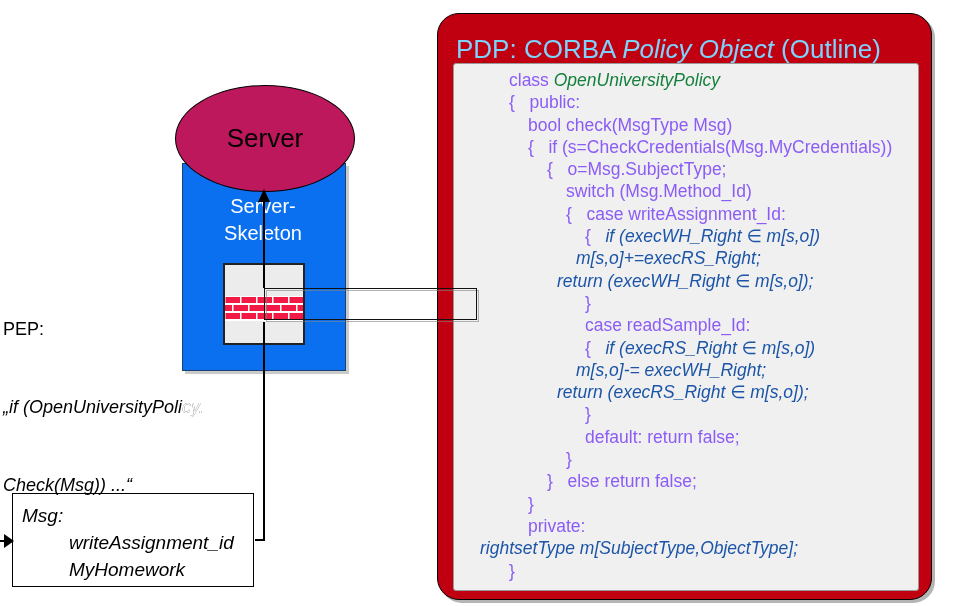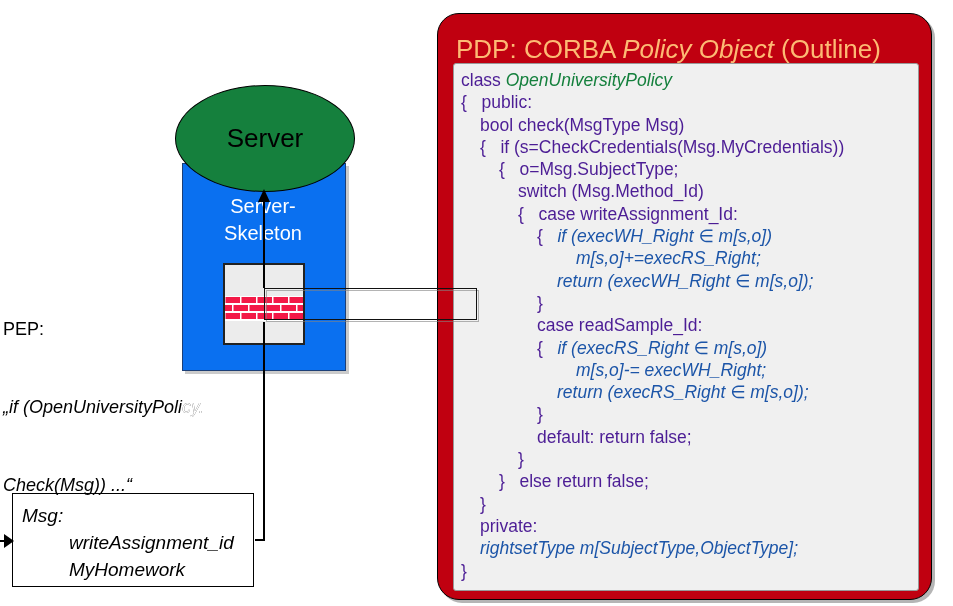--- a/index.html
+++ b/index.html
@@ -12,21 +12,21 @@
     position:absolute;left:182px;top:163px;width:162px;height:206px;
     background:#0a70f0;border:1.5px solid #1d3f76;z-index:1;
     box-shadow:3px 3px 0 rgba(140,140,140,.45);
   }
   .skeleton-label{
     position:absolute;left:182px;top:193px;width:162px;text-align:center;
     color:#ffffff;font-size:20px;line-height:27px;z-index:3;
   }
   .ellipse{
     position:absolute;left:175px;top:85px;width:178px;height:105px;
-    background:#15803d;border:1.5px solid #000;border-radius:50%;
+    background:#be185d;border:1.5px solid #000;border-radius:50%;
     display:flex;align-items:center;justify-content:center;z-index:2;
     font-size:26px;color:#000;
   }
   .fw-box{
     position:absolute;left:223px;top:263px;width:78px;height:78px;
     background:#ececec;border:2px solid #222;z-index:3;
   }
   .fw-box svg{position:absolute;left:0;top:31px;}
   
   .band{
@@ -67,30 +67,30 @@
   .msg-row .lab{width:47px;}
   .msg-row.cont{padding-left:56px;}
   .msg-box .pad-top{height:8px;}
   
   .pdp{
     position:absolute;left:437px;top:13px;width:493px;height:585px;
     background:#c00010;border:1px solid #000;border-radius:22px;z-index:1;
     box-shadow:3px 3px 0 rgba(120,120,120,.55);
   }
   .pdp-title{
-    position:absolute;left:18px;top:20px;color:#fdba74;font-size:26px;white-space:pre;
+    position:absolute;left:18px;top:20px;color:#7dd3fc;font-size:26px;white-space:pre;
   }
   .pdp-title .it{font-style:italic;}
   .code-panel{
     position:absolute;left:15px;top:49px;width:464px;height:526px;
     background:#f0f0f0;border:1px solid #999;border-radius:3px;
   }
   #code-lines{padding:5px 0 0 7px;font-size:17.5px;line-height:22.3px;}
   .code-line{white-space:pre;}
-  .sr{color:#4c1d95;font-style:normal;}
+  .sr{color:#8b5cf6;font-style:normal;margin-left:48px;}
   .si{color:#15803d;font-style:italic;}
   .sb{color:#1c55a8;font-style:italic;}
 </style>
 </head>
 <body>
 
 <div class="stage">
 
   <div class="blue-rect"></div>
 

